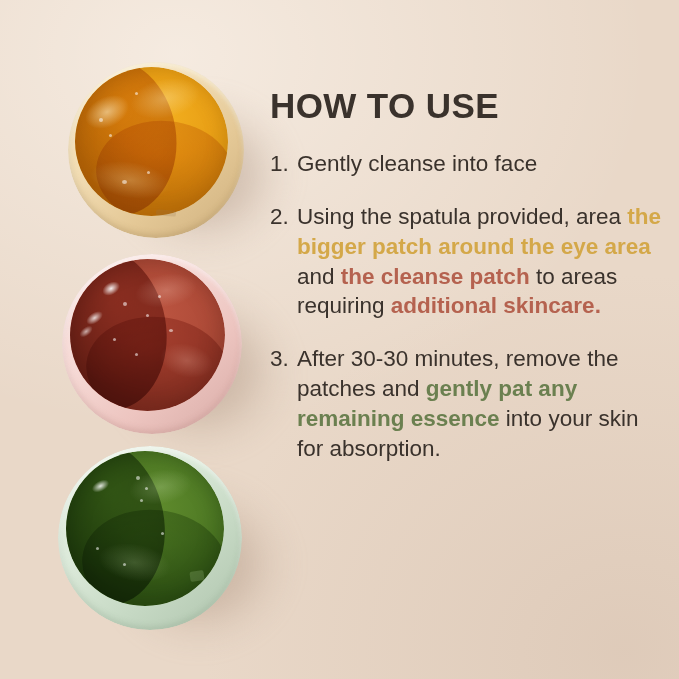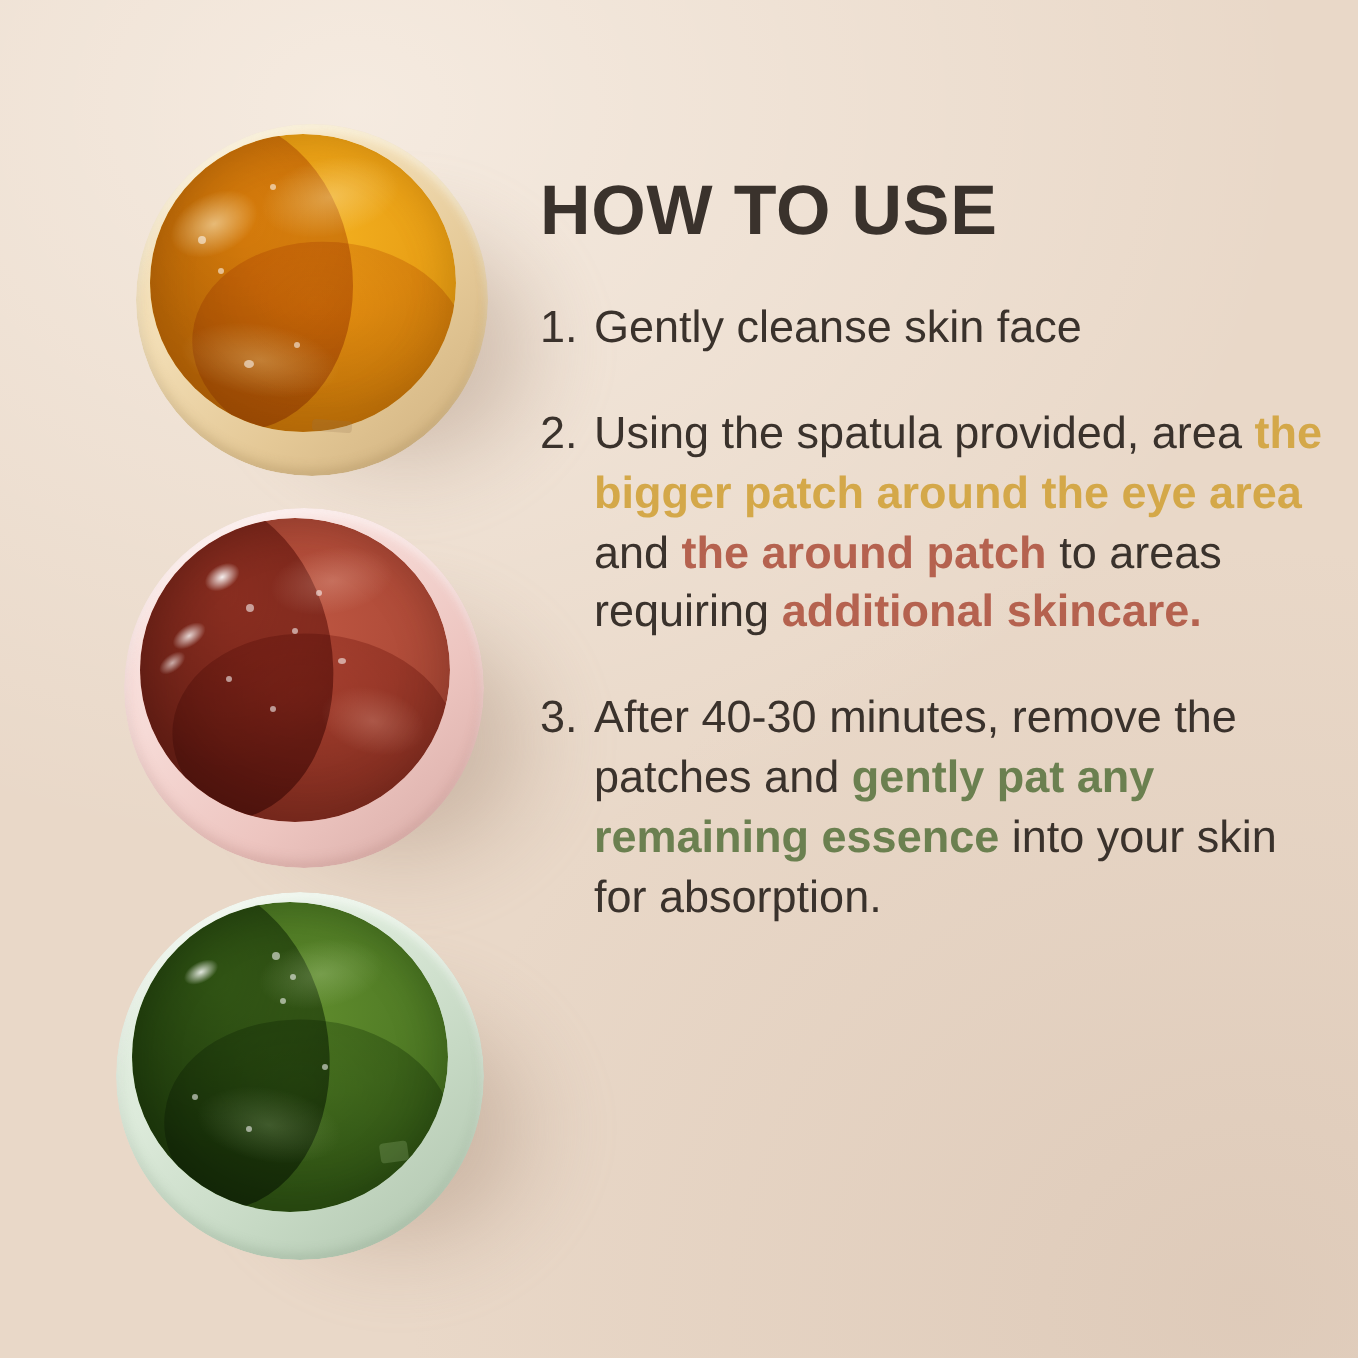--- a/index.html
+++ b/index.html
@@ -338,28 +338,28 @@
     </div>
 
   </div>
 
   <div id="copy">
 
     <h1 id="heading">HOW TO USE</h1>
 
     <div class="step">
       <span class="step-num">1.</span>
-      <span class="step-text"><span>Gently cleanse skin face</span></span>
+      <span class="step-text"><span>Gently cleanse into face</span></span>
     </div>
 
     <div class="step">
       <span class="step-num">2.</span>
-      <span class="step-text"><span>Using the spatula provided, area </span><span class="hl-amber">the bigger patch around the eye area</span><span> and </span><span class="hl-red">the around patch</span><span> to areas requiring </span><span class="hl-red">additional skincare.</span></span>
+      <span class="step-text"><span>Using the spatula provided, area </span><span class="hl-amber">the bigger patch around the eye area</span><span> and </span><span class="hl-red">the cleanse patch</span><span> to areas requiring </span><span class="hl-red">additional skincare.</span></span>
     </div>
 
     <div class="step">
       <span class="step-num">3.</span>
-      <span class="step-text"><span>After 40-30 minutes, remove the patches and </span><span class="hl-green">gently pat any remaining essence</span><span> into your skin for absorption.</span></span>
+      <span class="step-text"><span>After 30-30 minutes, remove the patches and </span><span class="hl-green">gently pat any remaining essence</span><span> into your skin for absorption.</span></span>
     </div>
 
   </div>
 
 </div>
 
 </body></html>

